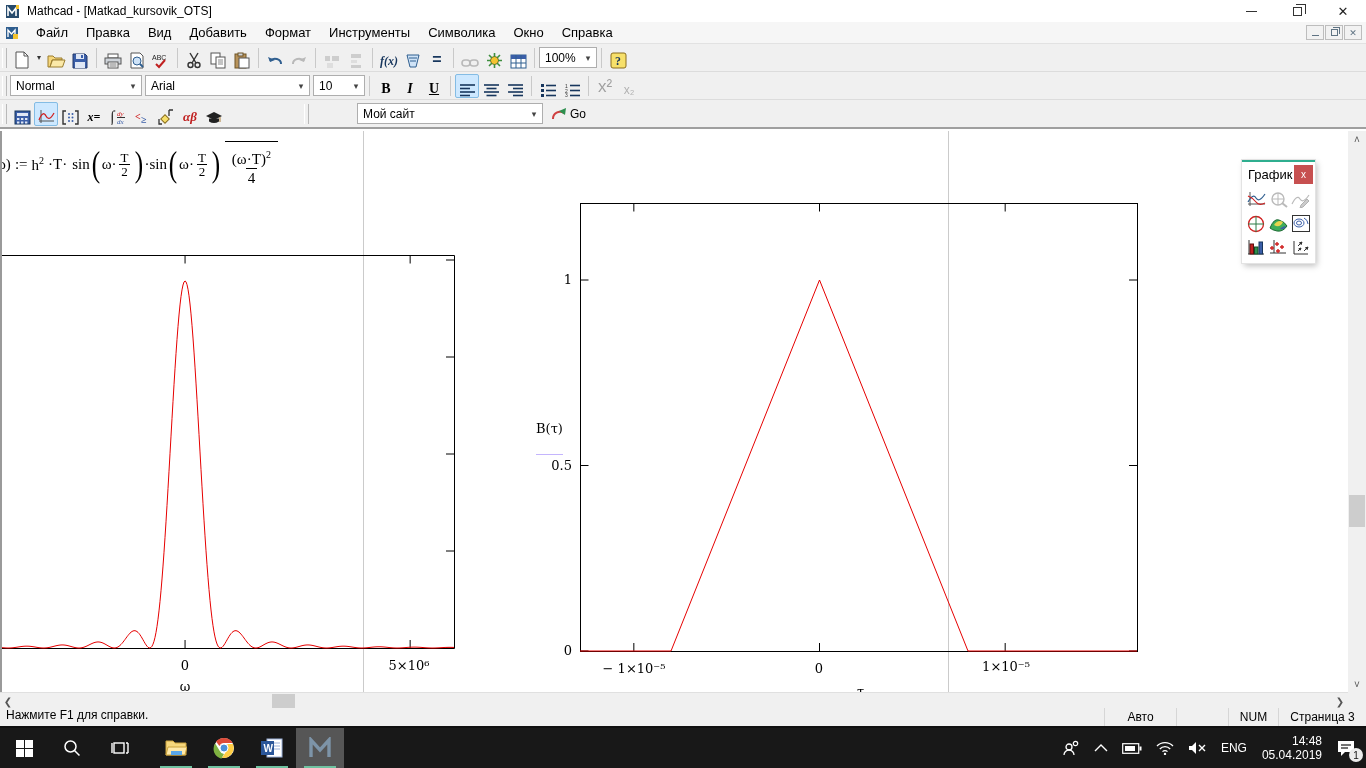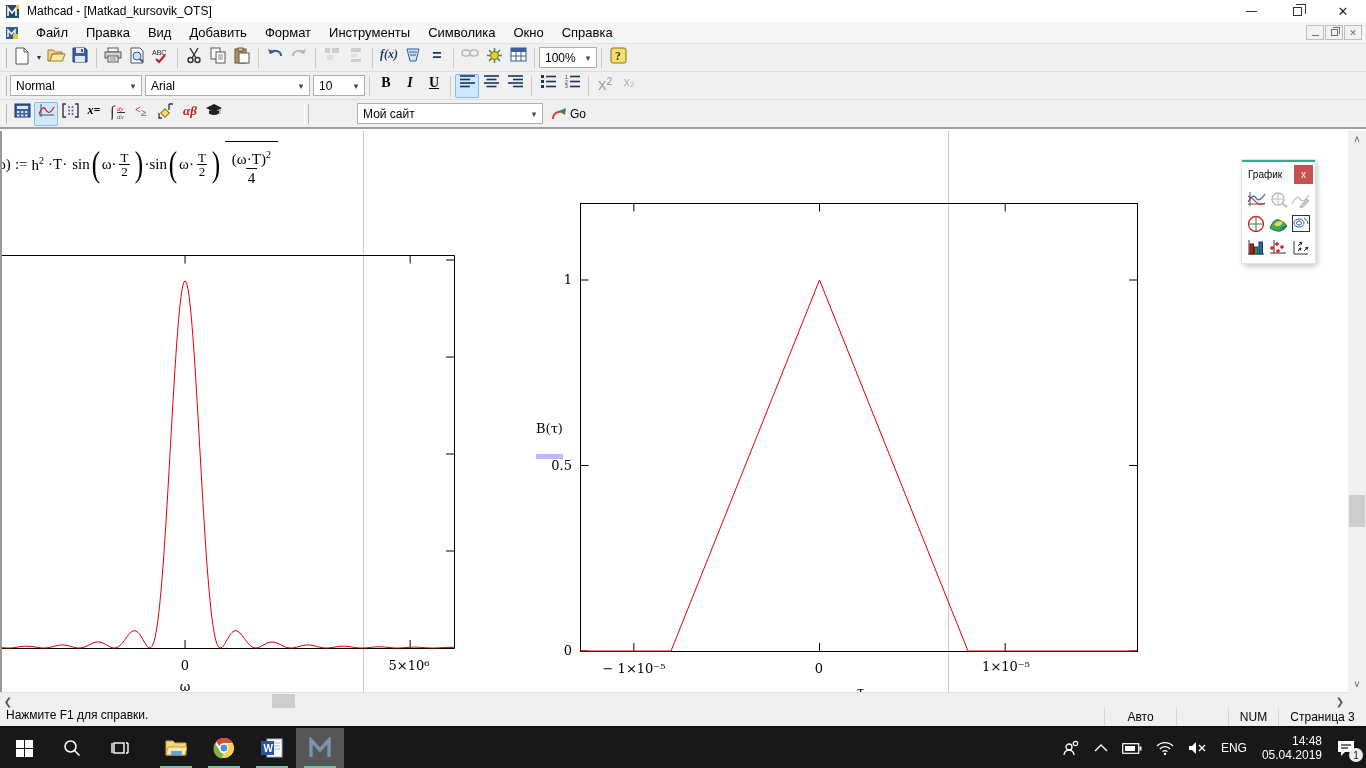--- a/index.html
+++ b/index.html
@@ -31,61 +31,61 @@
   .glyph-restore-s::before { content:""; position:absolute; left:1px; top:-3px; width:6px; height:6px;
     border:1px solid #5f7383; border-left:none; border-bottom:none; }
 
   .toolbar { position:absolute; left:0; width:1366px; background:#f0f0f0; display:flex;
     align-items:center; border-bottom:1px solid #dcdcdc; }
   .t1 { top:44px; height:28px; }
   .t2 { top:72px; height:28px; }
   .t3 { top:100px; height:29px; border-bottom:2px solid #9f9f9f; }
   .tb-grip { width:5px; height:20px; margin:0 3px 0 2px; border-left:1px solid #fff; border-right:1px solid #b9b9b9; }
   .tb-sep { width:1px; height:20px; background:#c9c9c9; margin:0 4px; }
-  .tb-btn { width:24px; height:24px; display:flex; align-items:flex-start; justify-content:center;
+  .tb-btn { width:24px; height:24px; display:flex; align-items:flex-end; justify-content:center;
     border:1px solid transparent; border-radius:2px; position:relative; }
   .tb-btn.pressed { background:#cde8ff; border-color:#84bce4; }
   .tb-btn.disabled { opacity:.45; filter:grayscale(1); }
   .tb-btn svg { display:block; }
   .dd-arrow { width:10px; height:24px; display:flex; align-items:center; justify-content:center;
     font-size:8px; color:#333; }
   .combo { height:21px; background:#fff; border:1px solid #aeaeae; display:flex; align-items:center;
     font-size:12px; color:#000; padding-left:5px; position:relative; }
   .combo .chev { margin-left:auto; width:16px; text-align:center; font-size:9px; color:#444; }
   .txtic { font-family:"Liberation Serif", serif; }
 
   
   .worksheet { position:absolute; left:0; top:131px; width:1348px; height:561px; background:#fff;
     overflow:hidden; border-left:2px solid #9a9a9a; }
   .page-line { position:absolute; top:0; width:1px; height:561px; background:#cbcbcb; }
   .tick-label { position:absolute; font-family:"DejaVu Serif", serif; font-size:13px; color:#000; }
   .center { text-align:center; }
   .right { text-align:right; }
-  .trace-legend { border-bottom:5px solid #c4b5fd; padding-bottom:18px; }
+  .trace-legend { border-bottom:1px solid #c4b5fd; padding-bottom:18px; }
   svg.plot { position:absolute; overflow:visible; }
 
   
   .formula { position:absolute; left:-8px; top:10px; display:flex; align-items:center;
     font-family:"Liberation Serif", serif; font-size:15px; color:#000; }
   .formula .sp { margin:0 2px; }
   .frac { display:inline-flex; flex-direction:row; align-items:center; vertical-align:middle; }
   .frac .den { border-top:1px solid #000; }
   .frac .num, .frac .den { padding:0 3px; text-align:center; }
   .sfrac { display:inline-flex; flex-direction:column; align-items:center; font-size:13px; line-height:13px; margin:0 1px; }
   .sfrac .den { border-top:1px solid #000; padding:0 2px; }
   .paren { font-size:36px; font-weight:400; line-height:40px; transform:scaleX(.7); }
   .nrow { display:flex; align-items:center; }
   sup.e { font-size:10px; vertical-align:super; }
 
   
   .palette { position:absolute; left:1240px; top:29px; width:73px; background:#fff;
     box-shadow:0 0 0 1px #e3e3e3, 2px 3px 6px rgba(0,0,0,.25); }
   .palette-accent { height:2px; background:#2fae8f; }
   .palette-header { height:25px; display:flex; align-items:center; }
-  .palette-title { font-size:10px; color:#000; padding-left:6px; flex:1; }
+  .palette-title { font-size:13px; color:#000; padding-left:6px; flex:1; }
   .palette-close { width:19px; height:19px; background:#c75050; color:#fff; font-size:10px;
     display:flex; align-items:center; justify-content:center; margin-right:2px; }
   .palette-grid { display:grid; grid-template-columns:repeat(3,1fr); padding:2px 3px 5px 3px; row-gap:3px; }
   .palette-cell { width:22px; height:21px; display:flex; align-items:center; justify-content:center; }
   .grayed { opacity:.5; filter:grayscale(1); }
 
   
   .vscroll { position:absolute; left:1348px; top:131px; width:18px; height:561px; background:#f0f0f0; }
   .vscroll .arr { position:absolute; left:0; width:18px; height:16px; color:#555; font-size:10px;
     display:flex; align-items:center; justify-content:center; }

